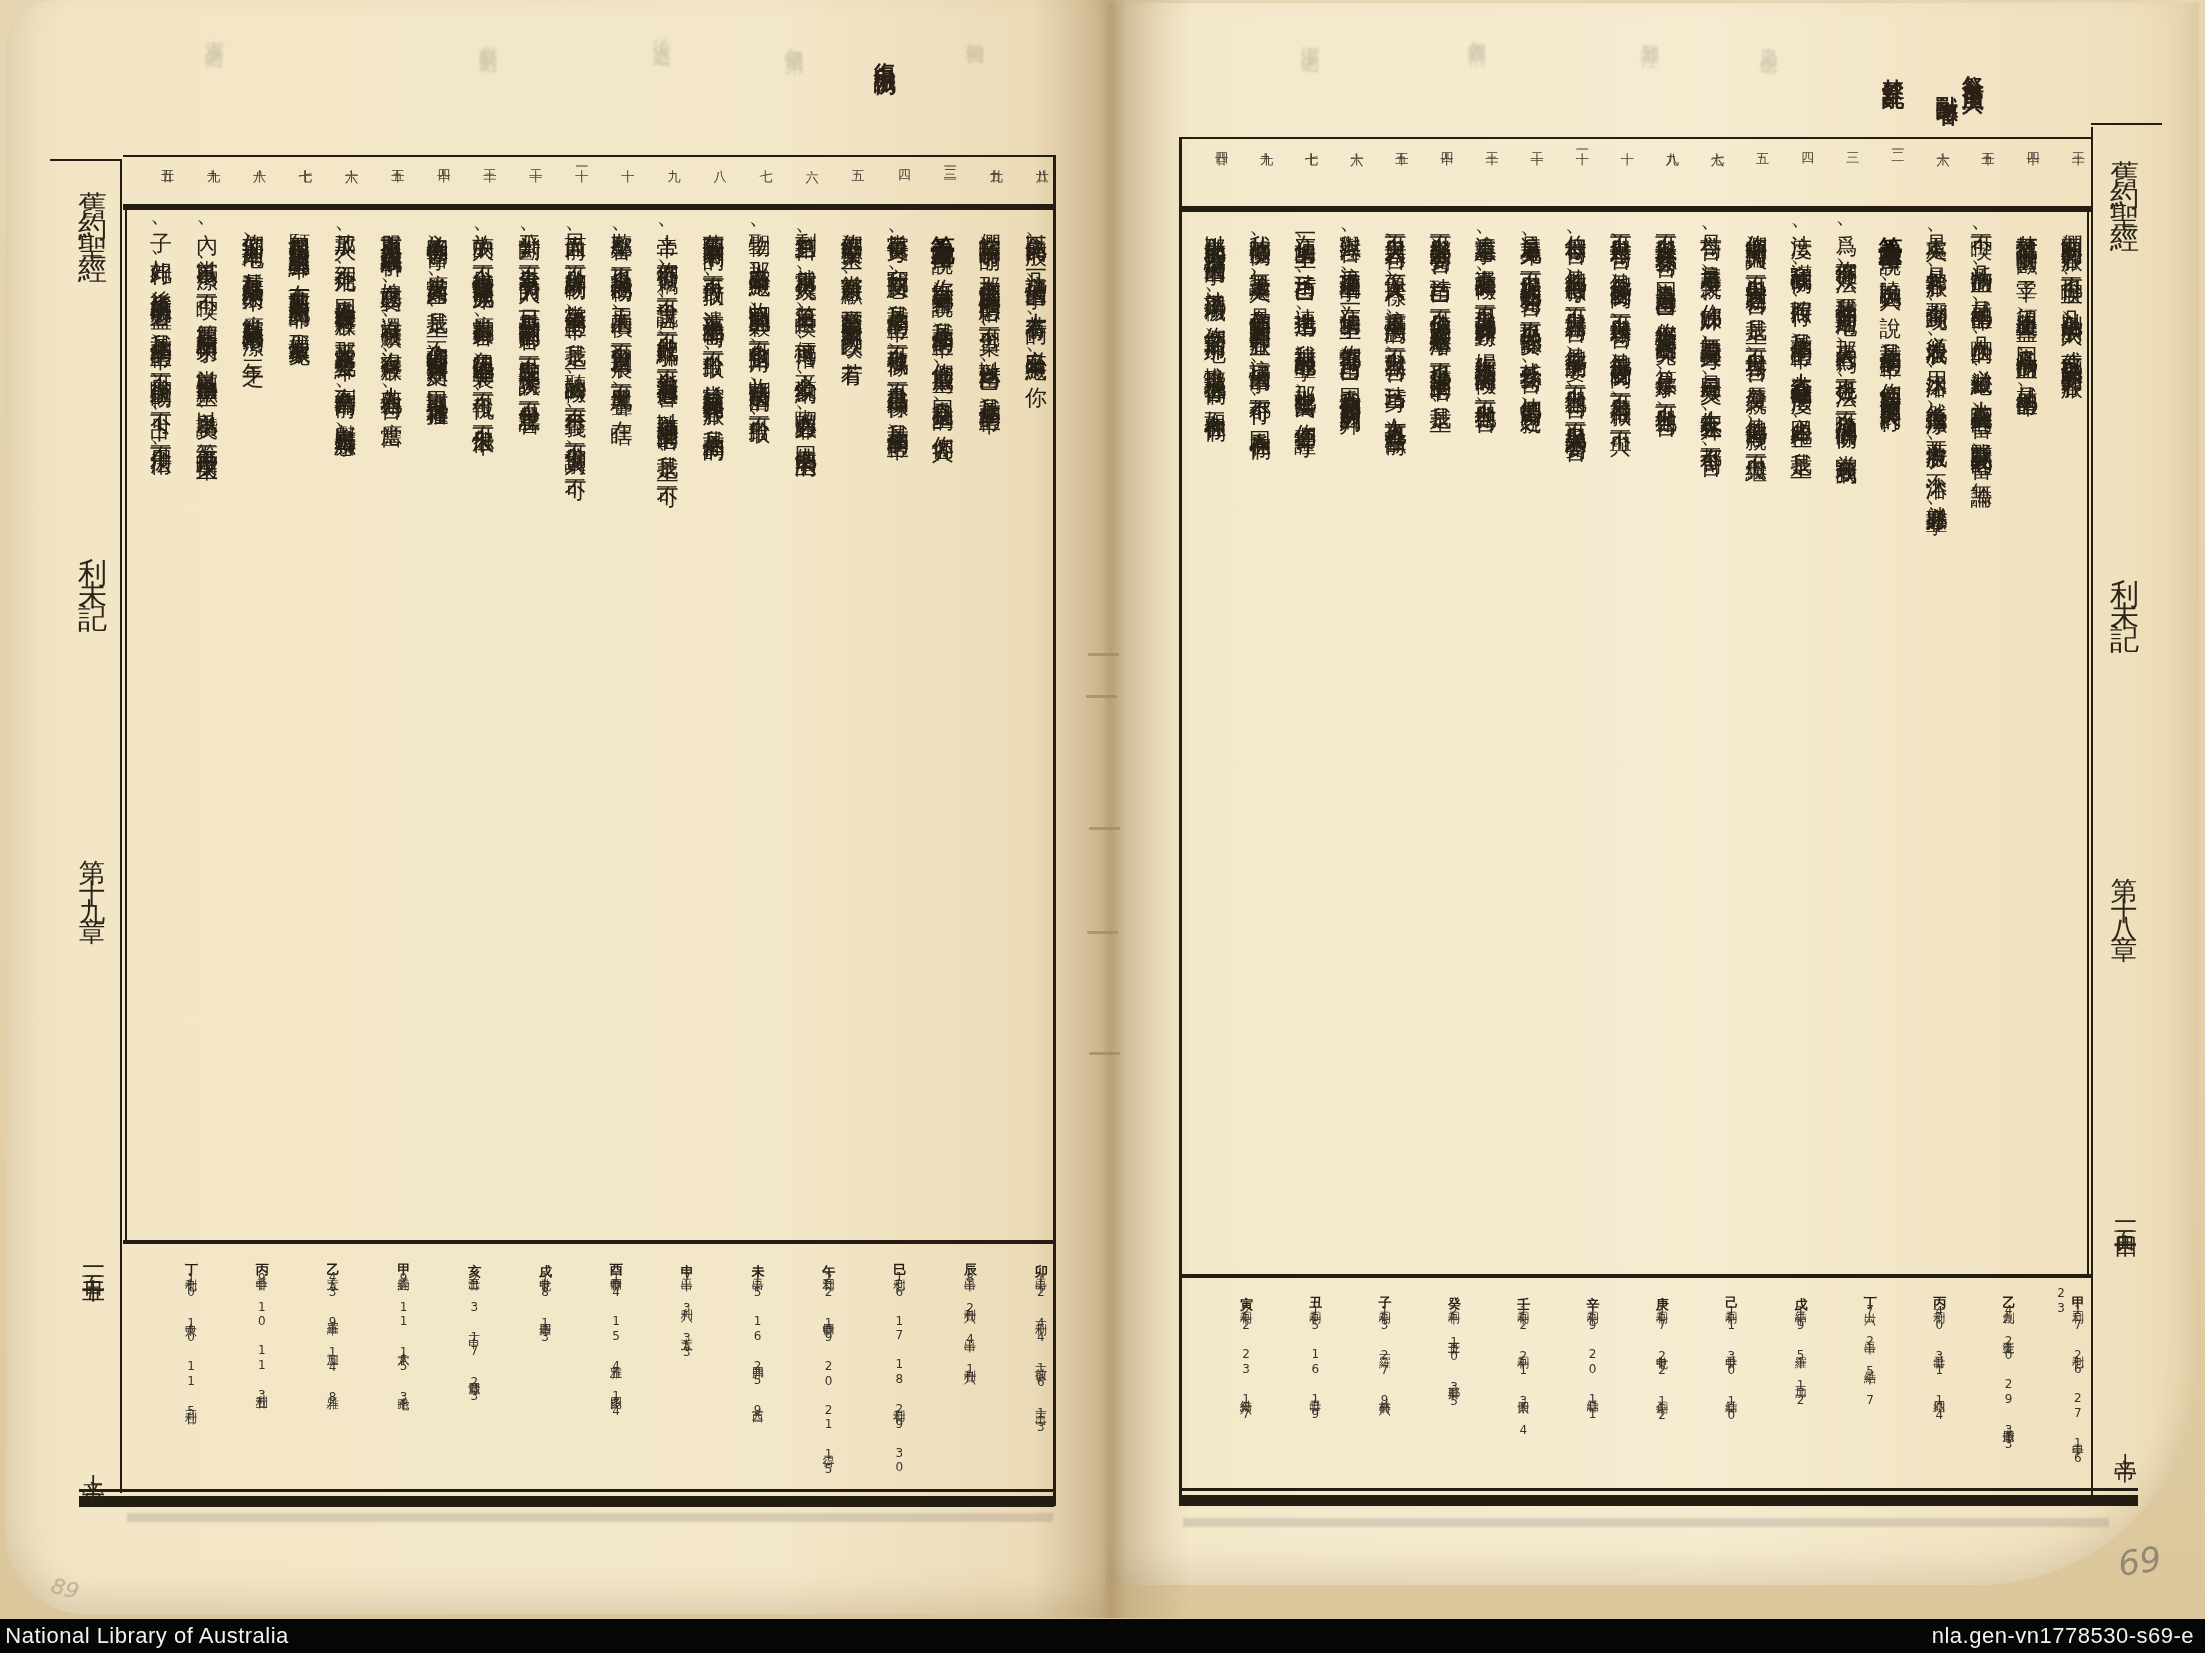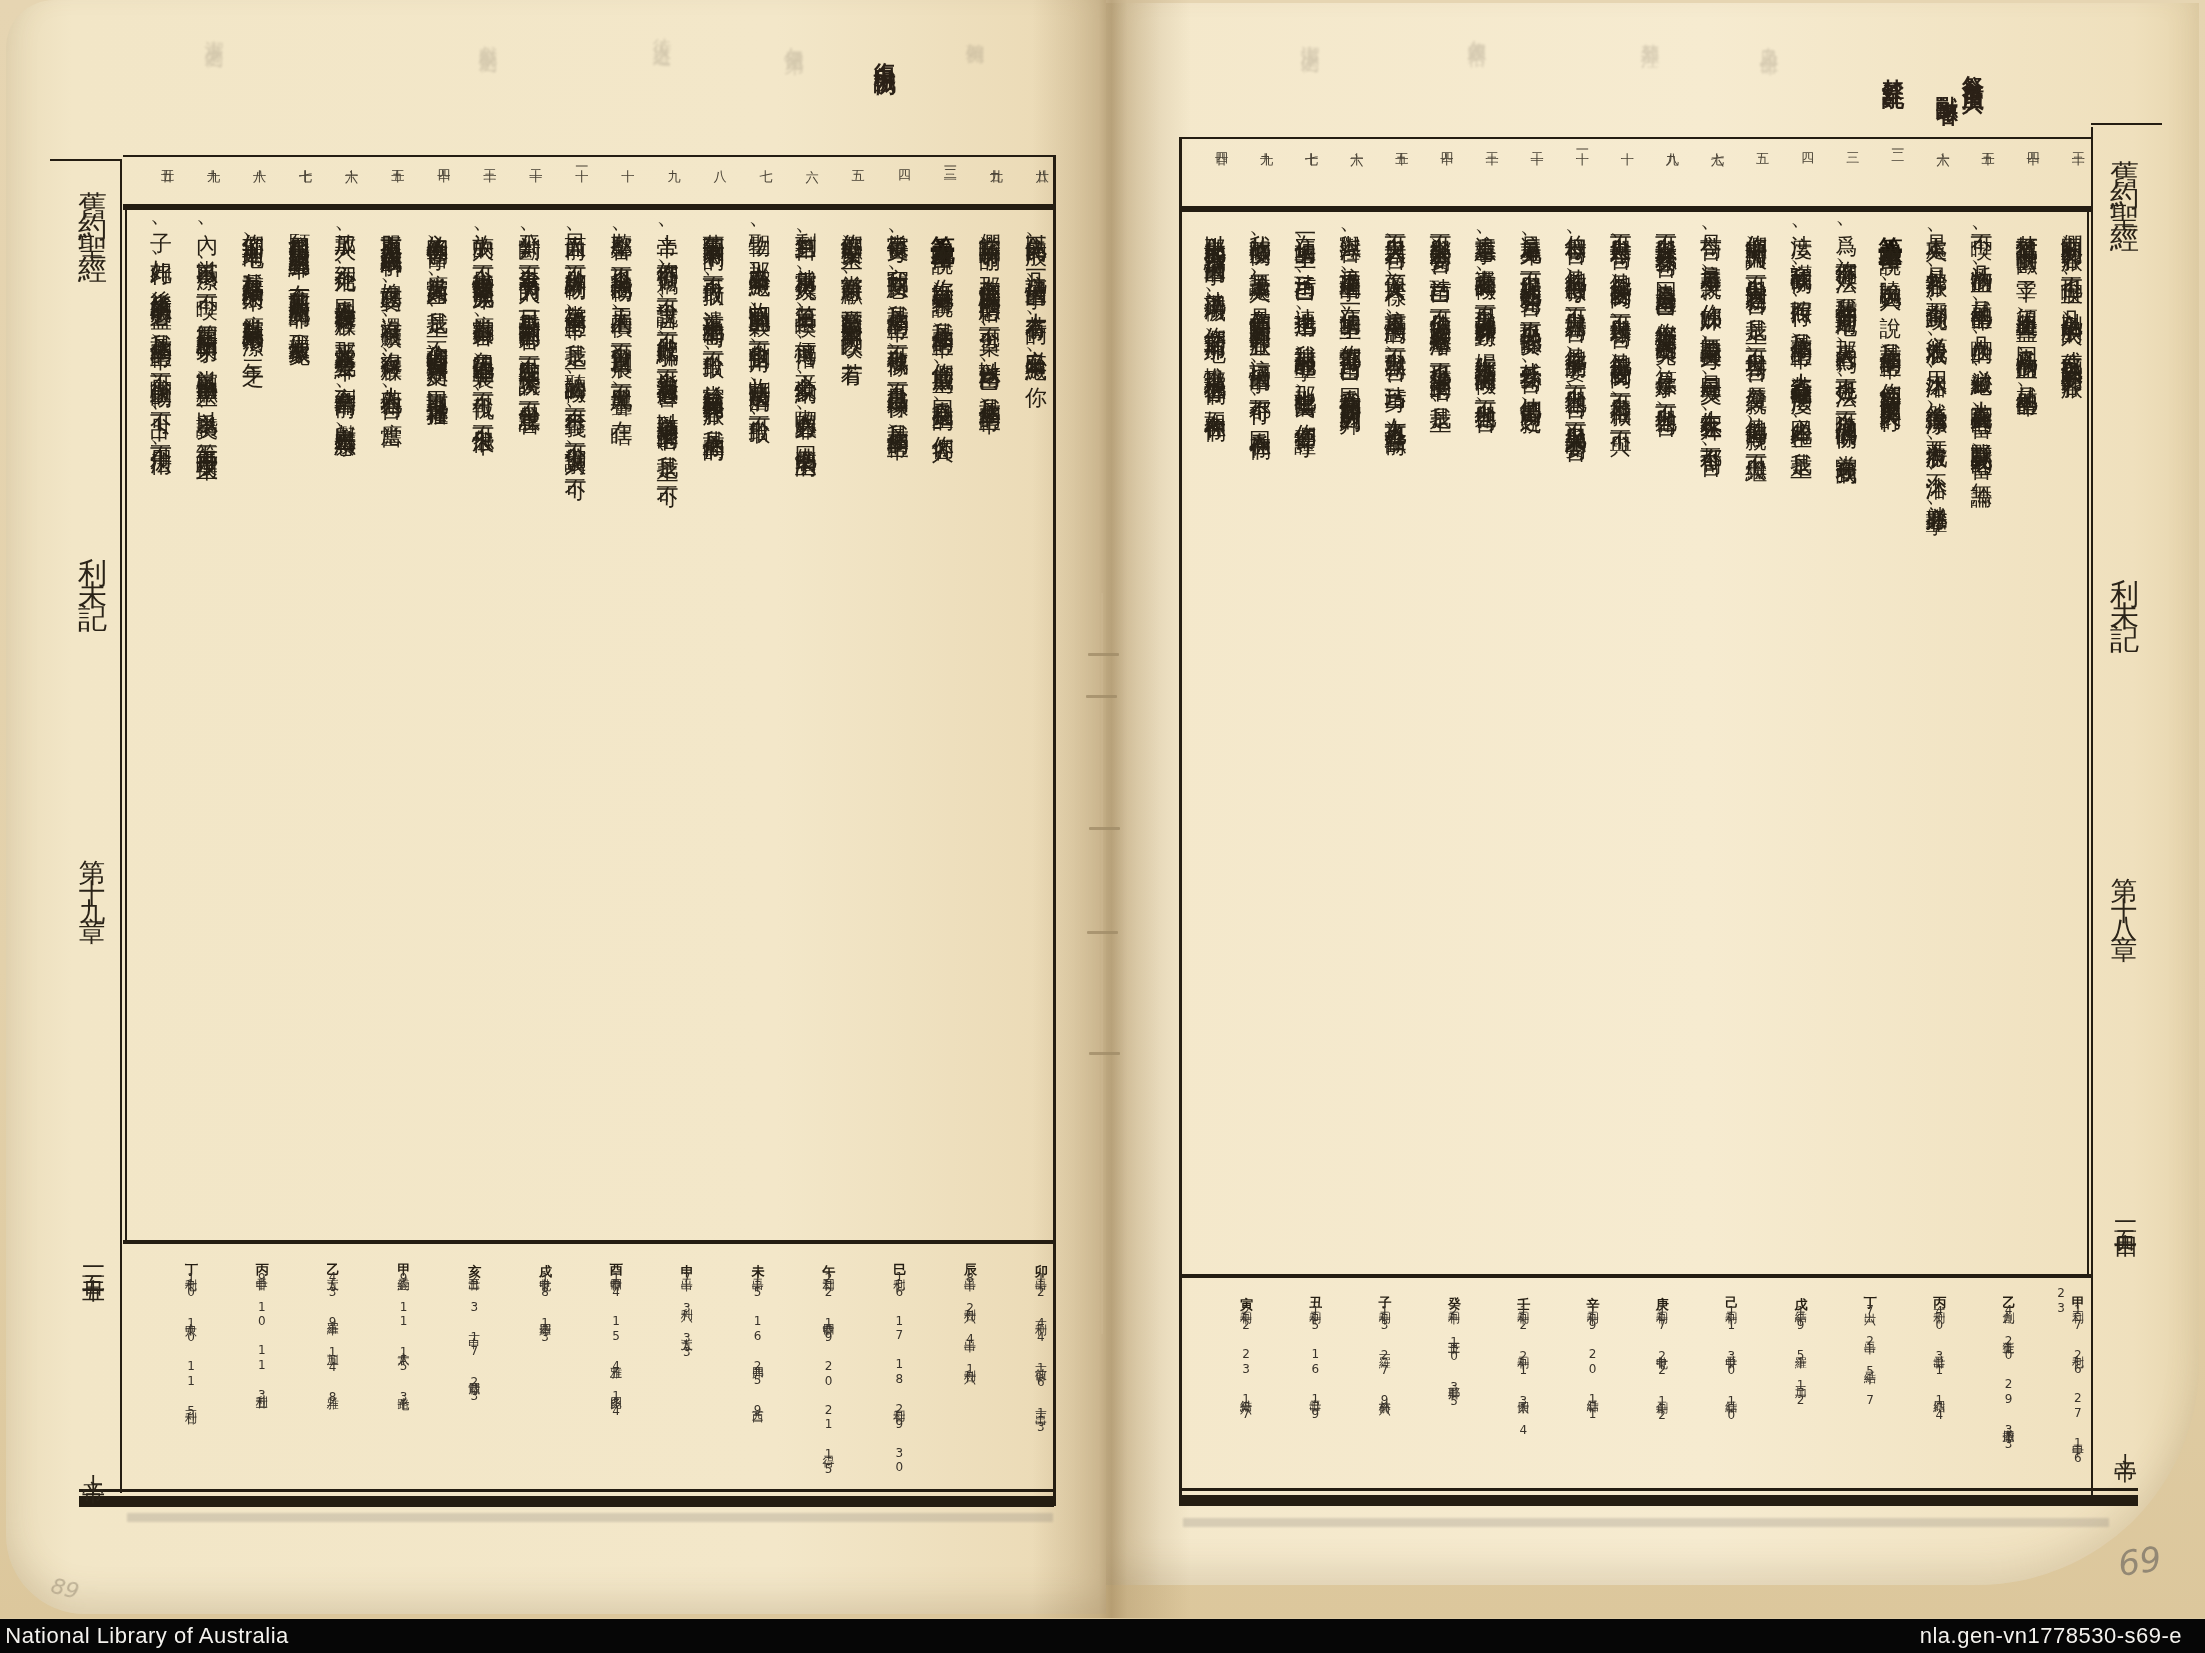--- a/index.html
+++ b/index.html
@@ -42,21 +42,21 @@
          font-size:12px;letter-spacing:0.5px;line-height:1.35;color:#38322a;flex:0 0 auto;}
   .fnkey{font-weight:bold;font-size:13.2px;color:#241d12;}
   
   .hand{position:absolute;color:#877e6d;font-size:34px;font-style:oblique;transform:rotate(-8deg);opacity:.85;}
   .hand2{position:absolute;color:#a99c83;font-size:22px;font-style:oblique;transform:rotate(14deg);opacity:.7;filter:blur(0.5px);}
   
   .bar{position:absolute;left:0;bottom:0;width:2205px;height:35px;background:#060606;}
   .bar .lab{position:absolute;top:4.2px;color:#f4f2ee;font-family:"Liberation Sans",sans-serif;
             font-size:22px;letter-spacing:0.5px;white-space:nowrap;}
   .bar .left{left:5.3px;text-align:right;}
-  .bar .right{right:23px;}
+  .bar .right{right:11px;}
 </style>
 </head>
 <body>
 
 <div class="stage">
   <div class="photo"></div>
 
   <div class="page page-left"></div>
   <div class="page page-right"></div>
 

